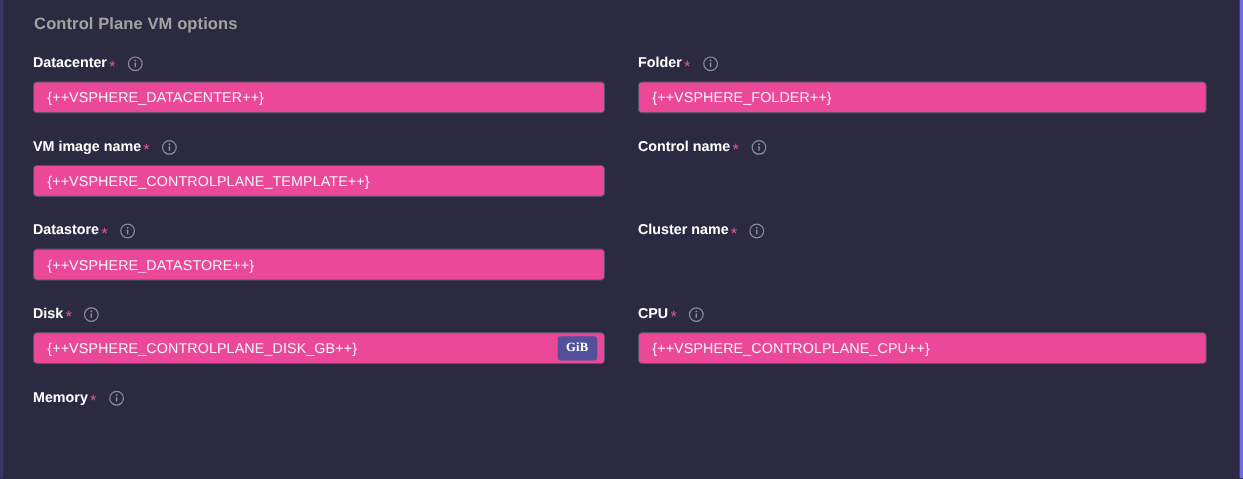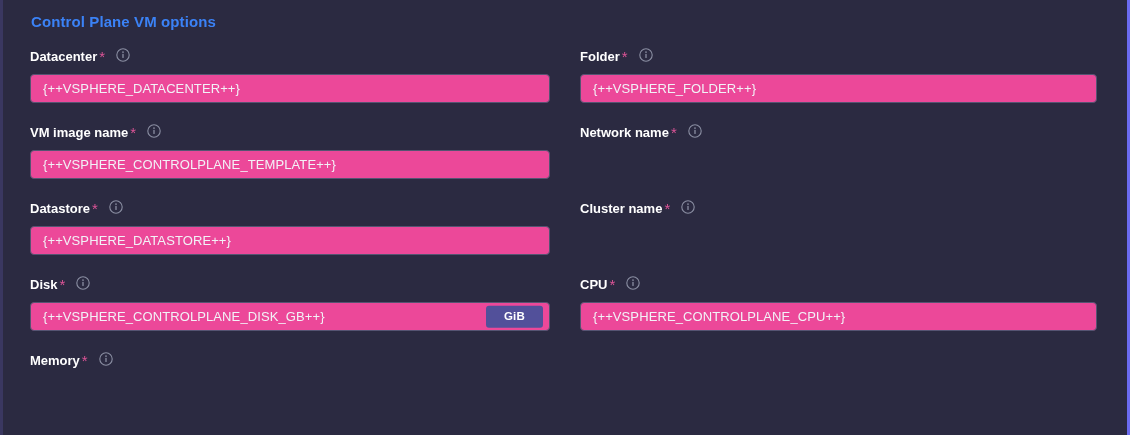--- a/index.html
+++ b/index.html
@@ -36,40 +36,40 @@
     position: absolute;
     left: 0; top: 0;
     width: 1130px;
     height: 435px;
     padding: 13px 33px 0 30px;
   }
 
   .panel-title {
     font-size: 15px;
     font-weight: bold;
-    color: #3b82f6;
+    color: #a3a3a3;
     letter-spacing: .1px;
     margin: 0 0 18px 1px;
   }
 
   .grid {
     display: grid;
     grid-template-columns: 520px 1fr;
     column-gap: 30px;
     row-gap: 0;
   }
 
   .field {
     margin-bottom: 21px;
   }
   .field.empty { visibility: hidden; }
 
   .field-label {
     display: flex;
-    align-items: flex-start;
+    align-items: flex-end;
     height: 17px;
     margin-bottom: 9px;
   }
   .label-text {
     font-size: 13px;
     font-weight: bold;
     color: #ffffff;
     line-height: 17px;
     white-space: nowrap;
   }
@@ -117,24 +117,25 @@
   .unit-badge {
     position: absolute;
     right: 7px;
     top: 50%;
     transform: translateY(-50%);
     background: #52509a;
     color: #ffffff;
     font-size: 11.5px;
     font-weight: bold;
     line-height: 1;
-    padding: 5px 18px 6px;
+    padding: 5px 8px 6px;
     border-radius: 3px;
     letter-spacing: .2px;
     user-select: none;
+    font-family: Liberation Serif, serif;
   }
 </style>
 </head>
 <body>
 
 <div class="edge-left"></div>
 <div class="edge-right"></div>
 
 <div class="panel">
 
@@ -188,21 +189,21 @@
             </svg>
         </span>
       </div>
       <div class="input-wrap">
         <input class="text-input" type="text" value="{++VSPHERE_CONTROLPLANE_TEMPLATE++}" style="">
       </div>
     </div>
 
     <div class="field">
       <div class="field-label">
-        <span class="label-text">Network name</span>
+        <span class="label-text">Control name</span>
         <span class="req">*</span>
         <span class="info-icon">
           <svg width="14" height="14" viewBox="0 0 14 14">
               <circle cx="7" cy="7" r="6.2" fill="none" stroke="#8b8fa3" stroke-width="1.1"></circle>
               <circle cx="7" cy="4.1" r="0.85" fill="#8b8fa3"></circle>
               <rect x="6.35" y="5.8" width="1.3" height="4.3" rx="0.6" fill="#8b8fa3"></rect>
             </svg>
         </span>
       </div>
     </div>

